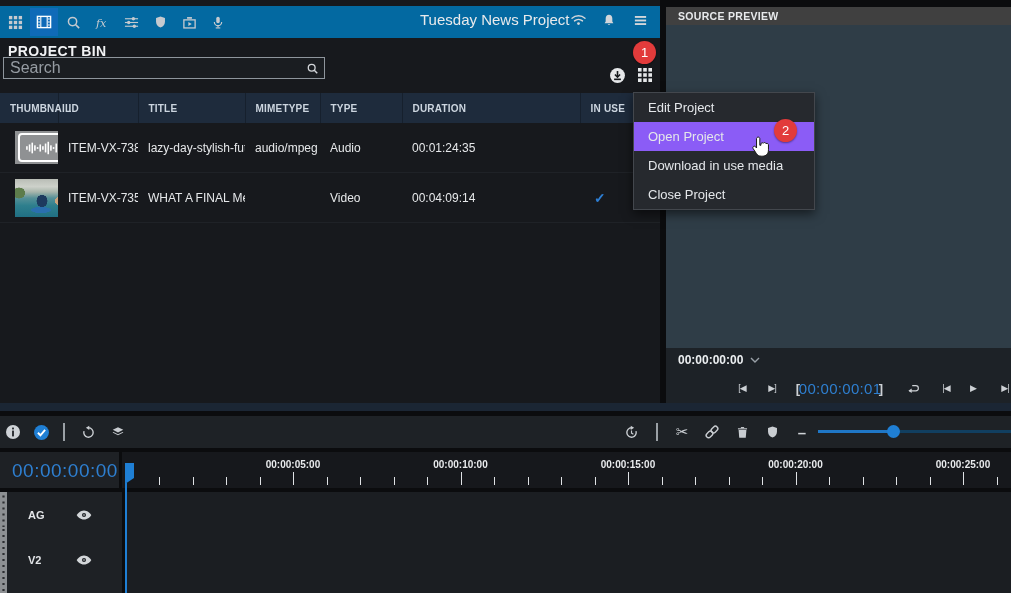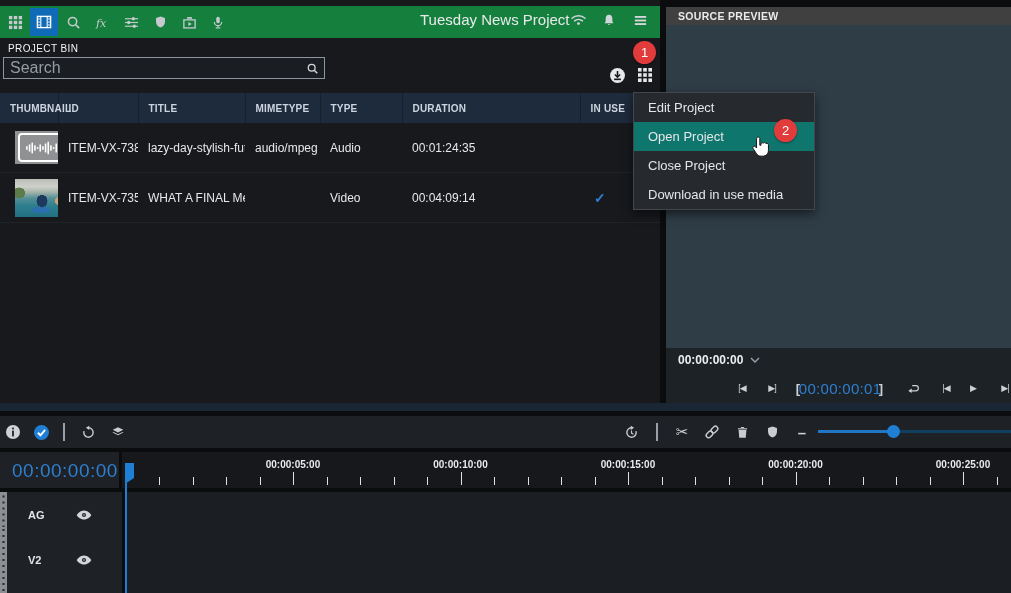--- a/index.html
+++ b/index.html
@@ -6,26 +6,26 @@
   body{
     position:relative;width:1011px;height:593px;overflow:hidden;
     background:#0b0c0e;font-family:"Liberation Sans",sans-serif;
     -webkit-font-smoothing:antialiased;user-select:none;
   }
   .abs{position:absolute}
   svg{display:block}
 
   
   #bin-panel{left:0;top:0;width:660px;height:403px;background:#17191d}
-  .bin-toolbar{left:0;top:6px;width:660px;height:32px;background:#15803d;display:flex;align-items:center}
+  .bin-toolbar{left:0;top:6px;width:660px;height:32px;background:#0369a1;display:flex;align-items:center}
   .tool-ic{width:28px;height:28px;margin-left:1px;display:flex;align-items:center;justify-content:center;color:#c6cacf;cursor:pointer}
   .tool-ic.active{background:#0f6ab8;color:#ffffff}
   .top-title{top:11px;left:420px;width:140px;font-size:15px;color:#e9eaec;white-space:nowrap}
   .top-ic{top:8px;width:24px;height:24px;display:flex;align-items:center;justify-content:center;color:#d3d6da;cursor:pointer}
-  .bin-label{left:8px;top:43px;font-size:10px;font-weight:normal;letter-spacing:.4px;color:#f2f3f5}
+  .bin-label{left:8px;top:43px;font-size:14px;font-weight:bold;letter-spacing:.4px;color:#f2f3f5}
   .search-box{left:3px;top:57px;width:320px;height:20px;background:#1a1d21;border:1px solid #8e959c;display:flex;align-items:center}
   .search-box input{flex:1;background:transparent;border:0;outline:none;color:#dfe2e5;font-size:16px;font-family:"Liberation Sans",sans-serif;padding:0 6px}
   .search-box input::placeholder{color:#969ca3}
   .search-box .mag{width:18px;color:#d3d6da}
   .bin-action{width:22px;height:22px;display:flex;align-items:center;justify-content:center;cursor:pointer}
   .step-badge{width:23px;height:23px;border-radius:50%;background:#e23b3b;color:#fff;
     font-size:13px;line-height:23px;text-align:center;z-index:60;box-shadow:0 1px 2px rgba(0,0,0,.4)}
 
   
   #bin-table{left:0;top:93px;width:660px;border-collapse:collapse;table-layout:fixed}
@@ -55,21 +55,21 @@
   .pv-transport{left:0;top:372px;width:345px;height:32px;background:#1d2227}
   .tr-btn{position:absolute;top:0;height:32px;display:flex;align-items:center;justify-content:center;
     color:#cdd1d5;font-size:9px;letter-spacing:-1px;cursor:pointer;white-space:nowrap}
   .tr-bracket{font-size:13px;font-weight:bold;letter-spacing:0}
   .tr-duration{color:#2e7fd0;font-size:15px;letter-spacing:.3px;cursor:default}
 
   
   #project-menu{left:633px;top:92px;width:182px;background:#26292e;border:1px solid #43474d;
     box-sizing:border-box;z-index:50;box-shadow:0 4px 10px rgba(0,0,0,.55)}
   .menu-item{height:29px;line-height:29px;padding-left:14px;font-size:13px;color:#e4e7ea;cursor:pointer;white-space:nowrap}
-  .menu-item.hl{background:#0f766e}
+  .menu-item.hl{background:#8b5cf6}
 
   
   #hand-cursor{left:750px;top:136px;z-index:70;pointer-events:none}
 
   
   .tl-divider{left:0;top:403px;width:1011px;height:8px;background:#1b2634}
   .tl-toolbar{left:0;top:416px;width:1011px;height:32px;background:#1e2226}
   .tlb-ic{position:absolute;top:5px;width:22px;height:22px;display:flex;align-items:center;justify-content:center;color:#c9cdd1;cursor:pointer}
   .tlb-div{position:absolute;top:7px;width:2px;height:18px;background:#9aa0a5}
   .tl-minus{color:#cfd3d7;font-size:15px;font-weight:bold}
@@ -337,22 +337,22 @@
       </span>
       <span class="tr-btn" style="left: 268px; width: 24px;">|◀</span>
       <span class="tr-btn" style="left: 298px; width: 18px;">▶</span>
       <span class="tr-btn" style="left: 327px; width: 24px;">▶|</span>
     </div>
 </div>
 
 <div class="abs" id="project-menu">
     <div class="menu-item">Edit Project</div>
     <div class="menu-item hl">Open Project</div>
+    <div class="menu-item">Download in use media</div>
     <div class="menu-item">Close Project</div>
-    <div class="menu-item">Download in use media</div>
   </div>
 <div class="abs step-badge" style="left:774px;top:119px">2</div>
 <div class="abs" id="hand-cursor">
   <svg width="20" height="24" viewBox="0 0 22 26">
     <path d="M9 1 C10 1 10.8 1.8 10.8 2.8 L10.8 10 L12 10 L12 8.6 C12 7.8 12.6 7.2 13.4 7.2 C13.9 7.2 14.3 7.4 14.6 7.8 C14.9 7.3 15.4 7 16 7 C16.8 7 17.4 7.5 17.6 8.2 C17.9 8 18.2 7.9 18.6 7.9 C19.6 7.9 20.3 8.7 20.3 9.7 L20.3 15 C20.3 19.5 17.8 22 13.6 22 L12.4 22 C9.8 22 8.2 21 6.8 18.8 L3.4 13.6 C2.9 12.8 3.1 11.8 3.9 11.3 C4.7 10.8 5.7 11 6.3 11.8 L7.2 13 L7.2 2.8 C7.2 1.8 8 1 9 1 Z" fill="#ffffff" stroke="#1a1a1a" stroke-width="1.1"></path>
   </svg>
 </div>
 
 <div class="abs tl-divider"></div>
 <div class="abs tl-toolbar" id="tl-toolbar">

